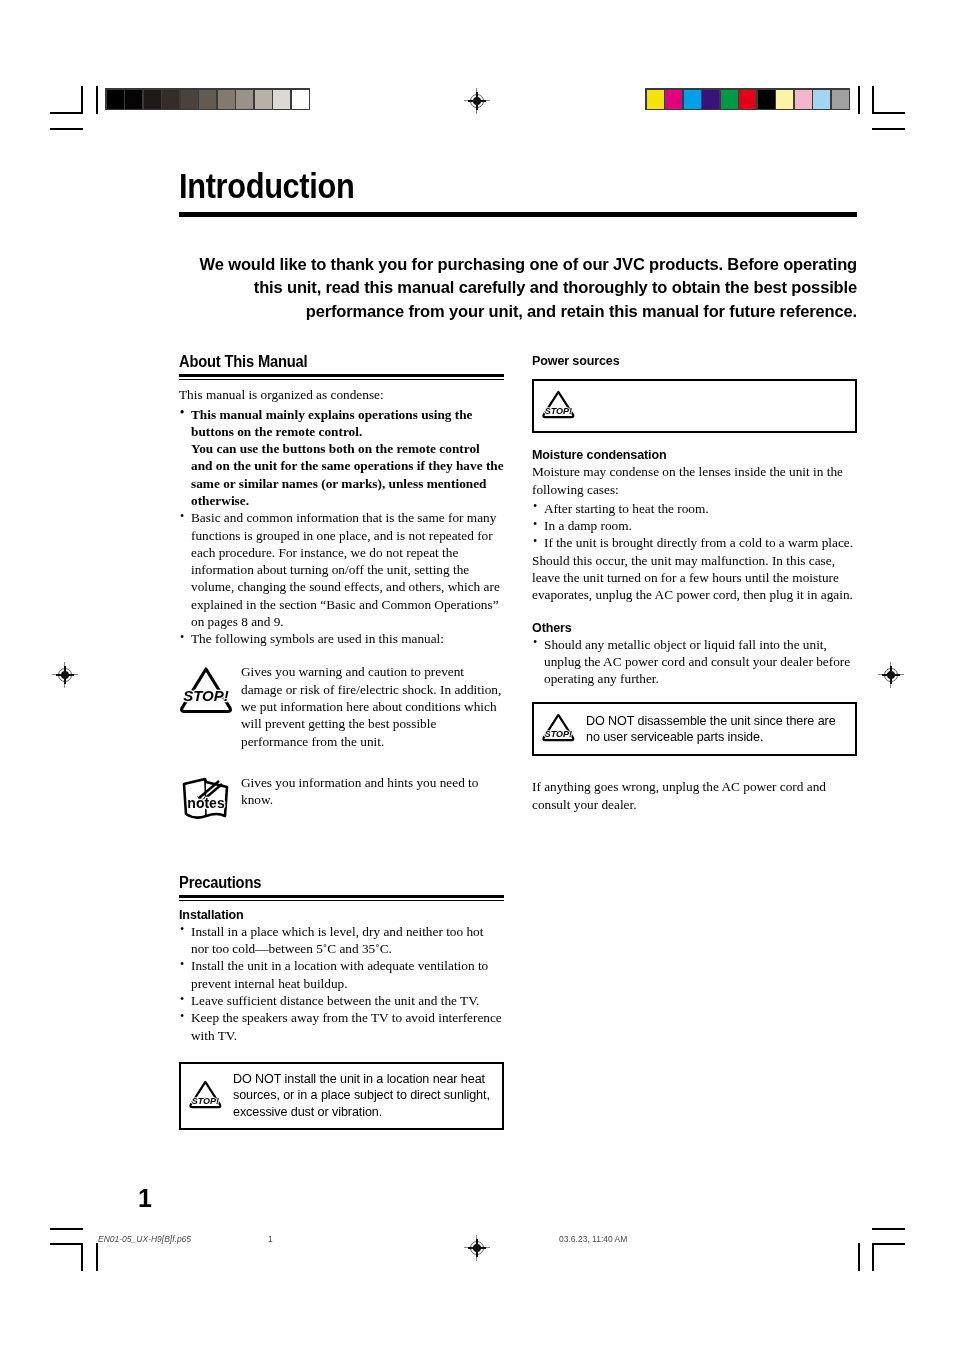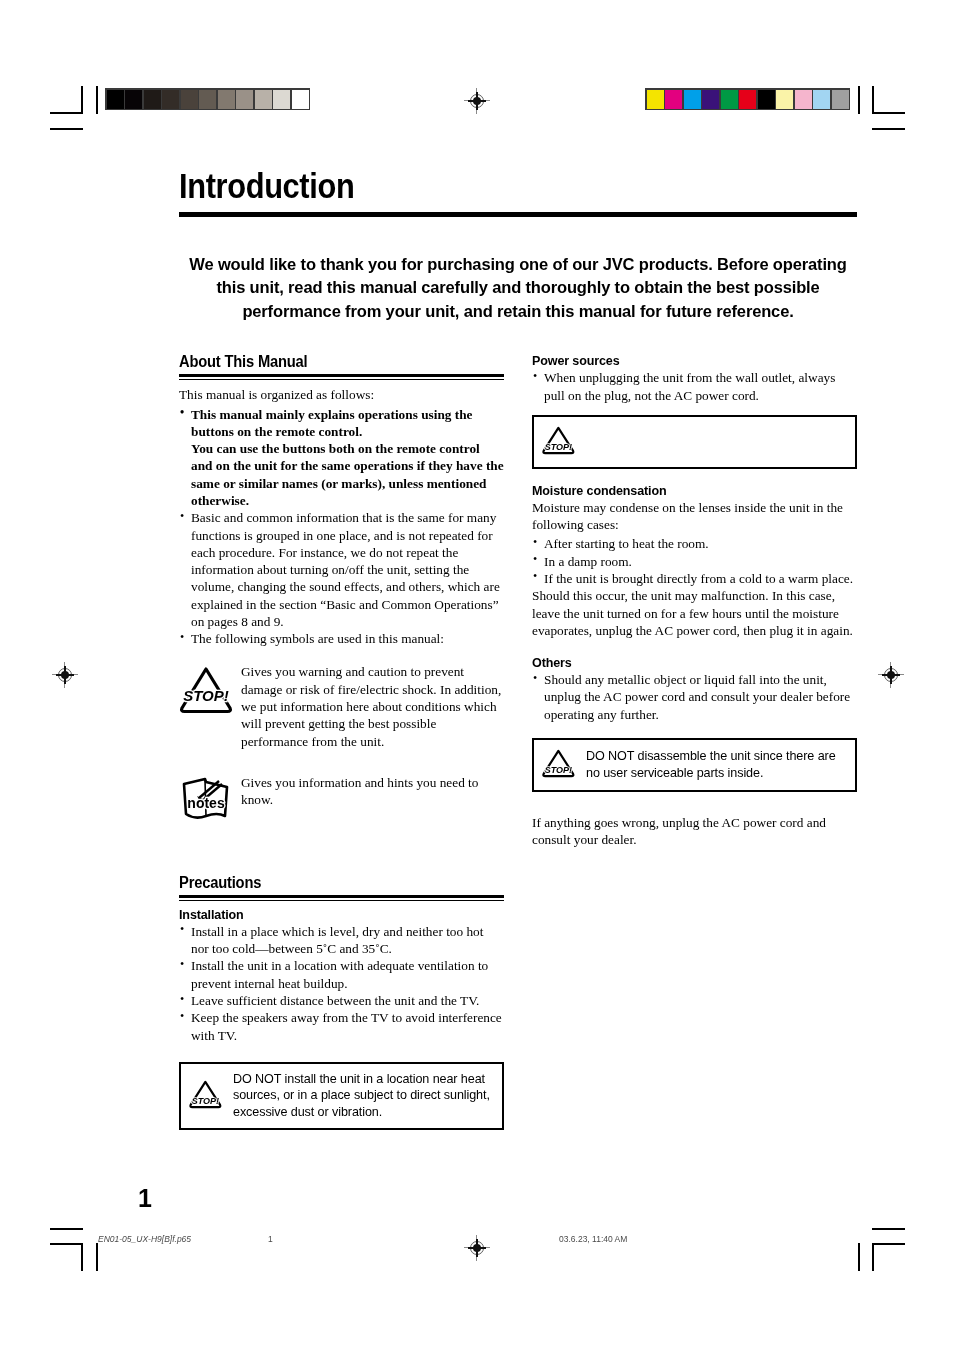--- a/index.html
+++ b/index.html
@@ -84,21 +84,21 @@
     height: 5px;
     background: #000;
   }
 
   .lead {
     margin-top: 36px;
     font-family: "Liberation Sans", sans-serif;
     font-weight: bold;
     font-size: 16.5px;
     line-height: 1.42;
-    text-align: center;
+    text-align: right;
     letter-spacing: -0.15px;
   }
 
   
   .columns {
     margin-top: 30px;
     display: flex;
     gap: 28px;
   }
   .col { width: 325px; }
@@ -306,21 +306,21 @@
   <div class="lead">We would like to thank you for purchasing one of our JVC products. Before operating this unit, read this manual carefully and thoroughly to obtain the best possible performance from your unit, and retain this manual for future reference.</div>
 
   <div class="columns">
 
     <div class="col">
 
       <div class="sec-head">About This Manual</div>
       <div class="sec-rule"></div>
       <div style="height:6px"></div>
 
-      <p class="body">This manual is organized as follows:</p>
+      <p class="body">This manual is organized as condense:</p>
 
       <ul class="bullets">
         <li class="b">
           <span>This manual mainly explains operations using the buttons on the remote control.</span><br>
           <span>You can use the buttons both on the remote control and on the unit for the same operations if they have the same or similar names (or marks), unless mentioned otherwise.</span>
         </li>
         <li>Basic and common information that is the same for many functions is grouped in one place, and is not repeated for each procedure. For instance, we do not repeat the information about turning on/off the unit, setting the volume, changing the sound effects, and others, which are explained in the section “Basic and Common Operations” on pages 8 and 9.</li>
         <li>The following symbols are used in this manual:</li>
       </ul>
 
@@ -371,23 +371,20 @@
           </svg>
         </div>
         <div class="c-text">DO NOT install the unit in a location near heat sources, or in a place subject to direct sunlight, excessive dust or vibration.</div>
       </div>
 
     </div>
 
     <div class="col">
 
       <div class="sub-head">Power sources</div>
-      <ul class="bullets">
-        <li>When unplugging the unit from the wall outlet, always pull on the plug, not the AC power cord.</li>
-      </ul>
 
       <div class="caution" style="margin-top:11px;">
         <div class="c-icon">
           <svg width="38" height="32" viewBox="0 0 56 50" aria-hidden="true">
             <path d="M27 6 L50 42 Q51.5 45.5 47.5 45.5 L6.5 45.5 Q2.5 45.5 4 42 Z" fill="none" stroke="#000" stroke-width="3.4" stroke-linejoin="round"></path>
             <text x="27" y="40" text-anchor="middle" font-family="Liberation Sans, sans-serif" font-size="14" font-weight="bold" font-style="italic" fill="#000" stroke="#fff" stroke-width="2.4" paint-order="stroke">STOP!</text>
           </svg>
         </div>
       </div>
 

